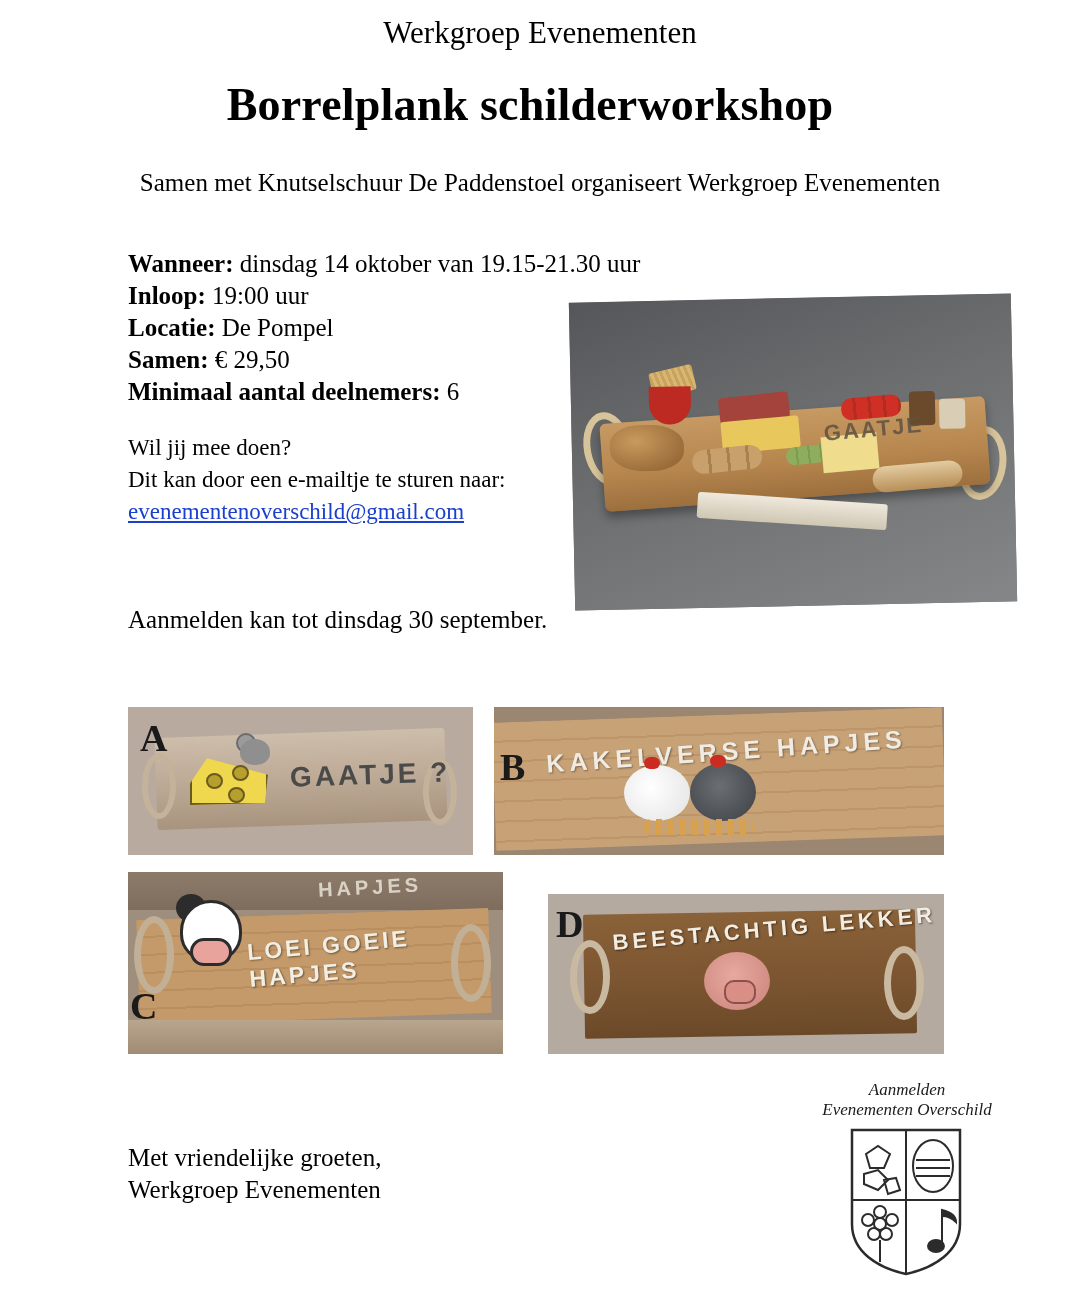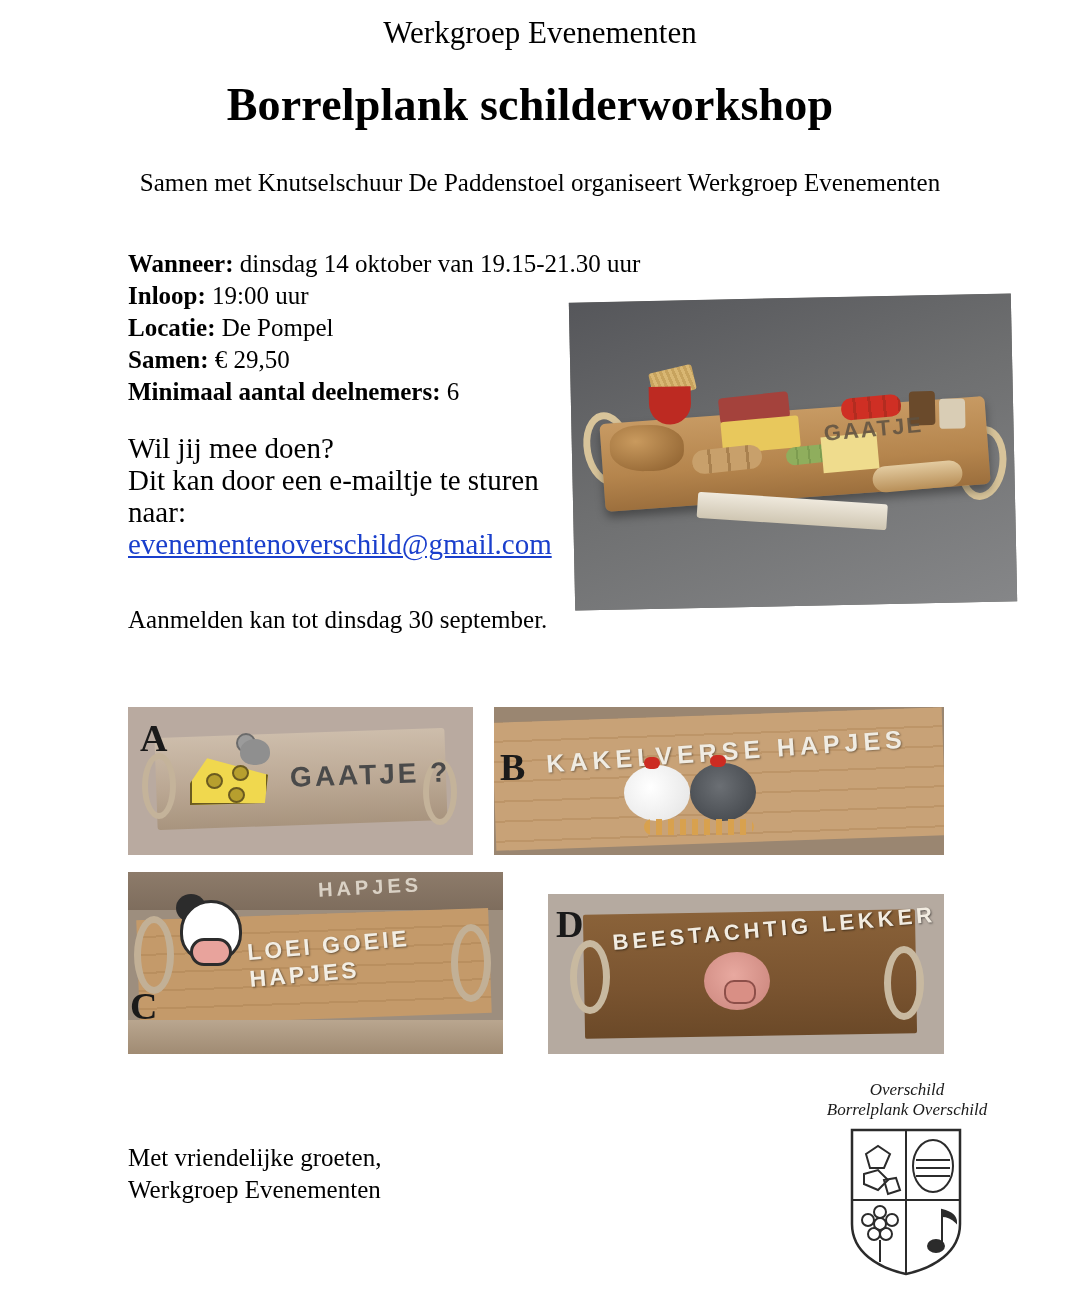--- a/index.html
+++ b/index.html
@@ -64,21 +64,21 @@
     line-height: 32px;
   }
   .details .row { white-space: nowrap; }
   .details .lbl { font-weight: bold; }
 
   .body-text {
     position: absolute;
     top: 432px;
     left: 128px;
     width: 460px;
-    font-size: 29px;
+    font-size: 23px;
     line-height: 32px;
   }
   .body-text a {
     color: #1a3fcc;
     text-decoration: underline;
   }
 
   .deadline {
     position: absolute;
     top: 604px;
@@ -527,22 +527,22 @@
   </div>
   <div class="opt-letter" style="left:556px; top:902px;">D</div>
 
   <div class="closing">
     <div>Met vriendelijke groeten,</div>
     <div>Werkgroep Evenementen</div>
   </div>
 
   <div class="logo">
     <div class="logo-text">
-      <div>Overschild</div>
-      <div>Borrelplank  Overschild</div>
+      <div>Aanmelden</div>
+      <div>Evenementen  Overschild</div>
     </div>
     <svg class="crest" viewBox="0 0 112 148">
       <path d="M2,2 H110 V96 C110,124 84,140 56,146 C28,140 2,124 2,96 Z" fill="#ffffff" stroke="#2b2b2b" stroke-width="2.5"></path>
       <line x1="56" y1="2" x2="56" y2="146" stroke="#2b2b2b" stroke-width="2"></line>
       <line x1="2" y1="72" x2="110" y2="72" stroke="#2b2b2b" stroke-width="2"></line>
 
       <g fill="none" stroke="#2b2b2b" stroke-width="2">
         <path d="M16,26 l12,-8 l12,8 l-6,14 l-14,0 z"></path>
         <path d="M14,46 l14,-4 l10,10 l-10,10 l-14,-6 z"></path>
         <path d="M34,52 l12,-2 l4,12 l-12,4 z"></path>

